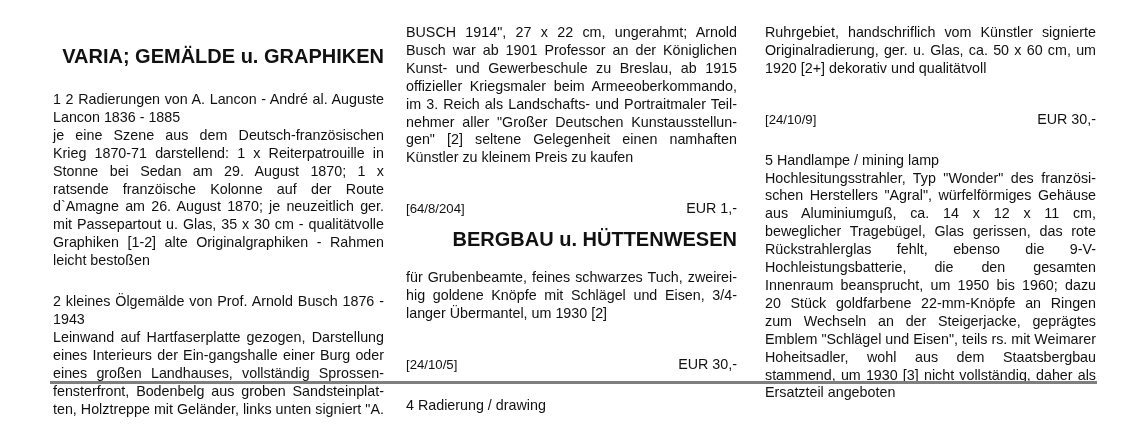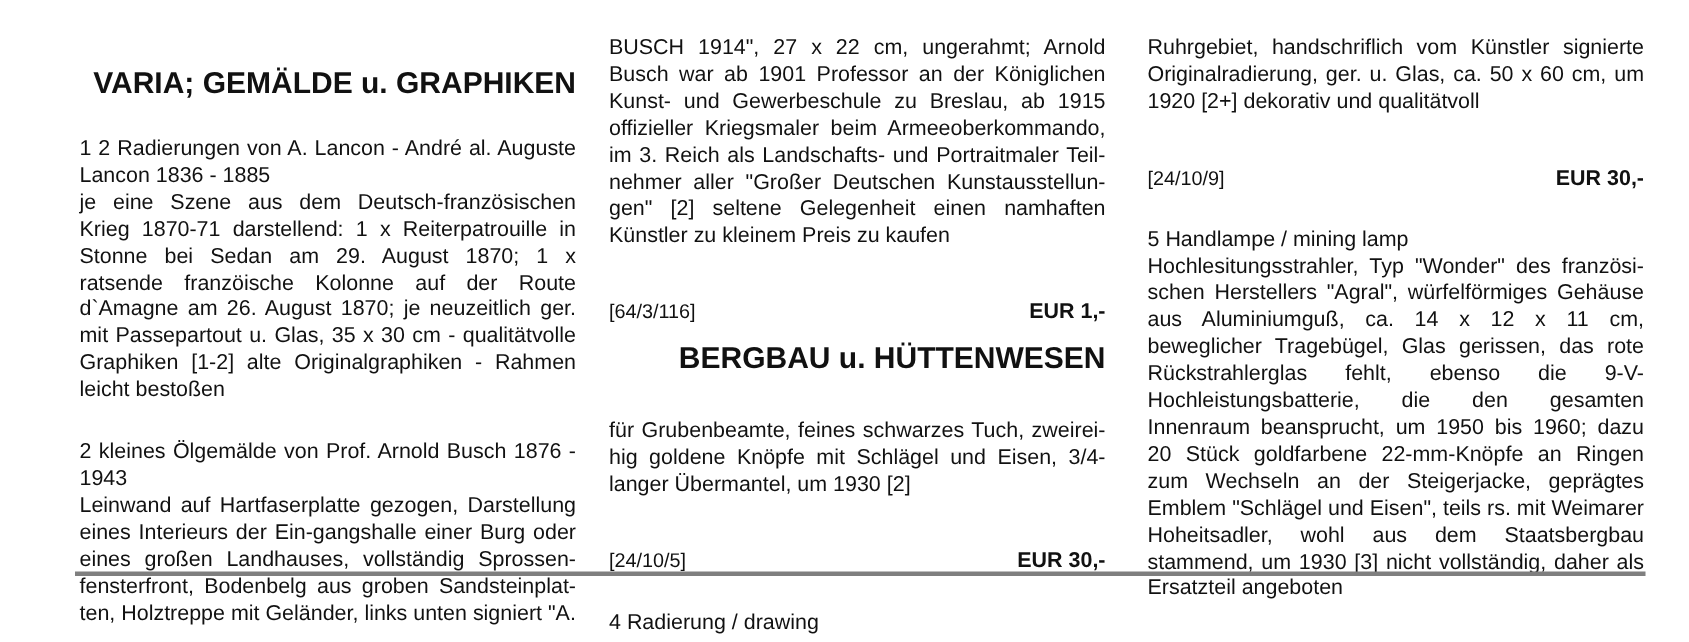--- a/index.html
+++ b/index.html
@@ -23,42 +23,42 @@
   .col-3 { left: 765px; width: 331px; }
 
   .section-title {
     font-size: 20px;
     font-weight: bold;
     line-height: 23px;
     text-align: right;
     white-space: nowrap;
   }
   .col-1 .section-title { margin: 21px 0 13px 0; }
-  .col-2 .section-title { margin: 10px 0 28px 0; }
+  .col-2 .section-title { margin: 10px 0 18px 0; }
 
   .lot-title {
     font-size: 14.3px;
     font-weight: normal;
     line-height: 17.9px;
     text-align: justify;
     margin-top: 23px;
   }
   .body-text {
     font-size: 14.3px;
     line-height: 17.9px;
     text-align: justify;
   }
   .ref-line {
     display: flex;
     justify-content: space-between;
     align-items: baseline;
     line-height: 17.9px;
   }
   .ref  { font-size: 13.2px; }
-  .price { font-size: 14.3px; font-weight: bold; margin-top: 33px; }
+  .price { font-size: 14.3px; font-weight: normal; margin-top: 33px; }
 
   .struck {
     text-decoration: line-through;
     text-decoration-thickness: 1.5px;
     border-bottom: 4px double #2f5bbb;
     padding-bottom: 0px;
   }
 
   .footer-rule {
     position: absolute;
@@ -98,21 +98,21 @@
 
     <div>
       <div class="lot-title">2 kleines Ölgemälde von Prof. Arnold Busch 1876 - 1943</div>
       <div class="body-text">Leinwand auf Hartfaserplatte gezogen, Darstellung eines Interieurs der Ein-gangshalle einer Burg oder eines großen Landhauses, vollständig Sprossen­fensterfront, Bodenbelg aus groben Sandsteinplat­ten, Holztreppe mit Geländer, links unten signiert "A.</div>
     </div>
   </div>
 
   <div class="col col-2">
     <div class="body-text">BUSCH 1914", 27 x 22 cm, ungerahmt; Arnold Busch war ab 1901 Professor an der Königlichen Kunst- und Gewerbeschule zu Breslau, ab 1915 offi­zieller Kriegsmaler beim Armeeoberkommando, im 3. Reich als Landschafts- und Portraitmaler Teil­nehmer aller "Großer Deutschen Kunstausstellun­gen" [2] seltene Gelegenheit einen namhaften Künst­ler zu kleinem Preis zu kaufen</div>
     <div class="ref-line">
-      <span class="ref">[64/3/116]</span>
+      <span class="ref">[64/8/204]</span>
       <span class="price">EUR 1,-</span>
     </div>
 
     <div class="section-title">BERGBAU u. HÜTTENWESEN</div>
 
     <div>
       <div class="body-text">für Grubenbeamte, feines schwarzes Tuch, zweirei­hig goldene Knöpfe mit Schlägel und Eisen, 3/4-langer Übermantel, um 1930 [2]</div>
       <div class="ref-line">
         <span class="ref">[24/10/5]</span>
         <span class="price">EUR 30,-</span>

